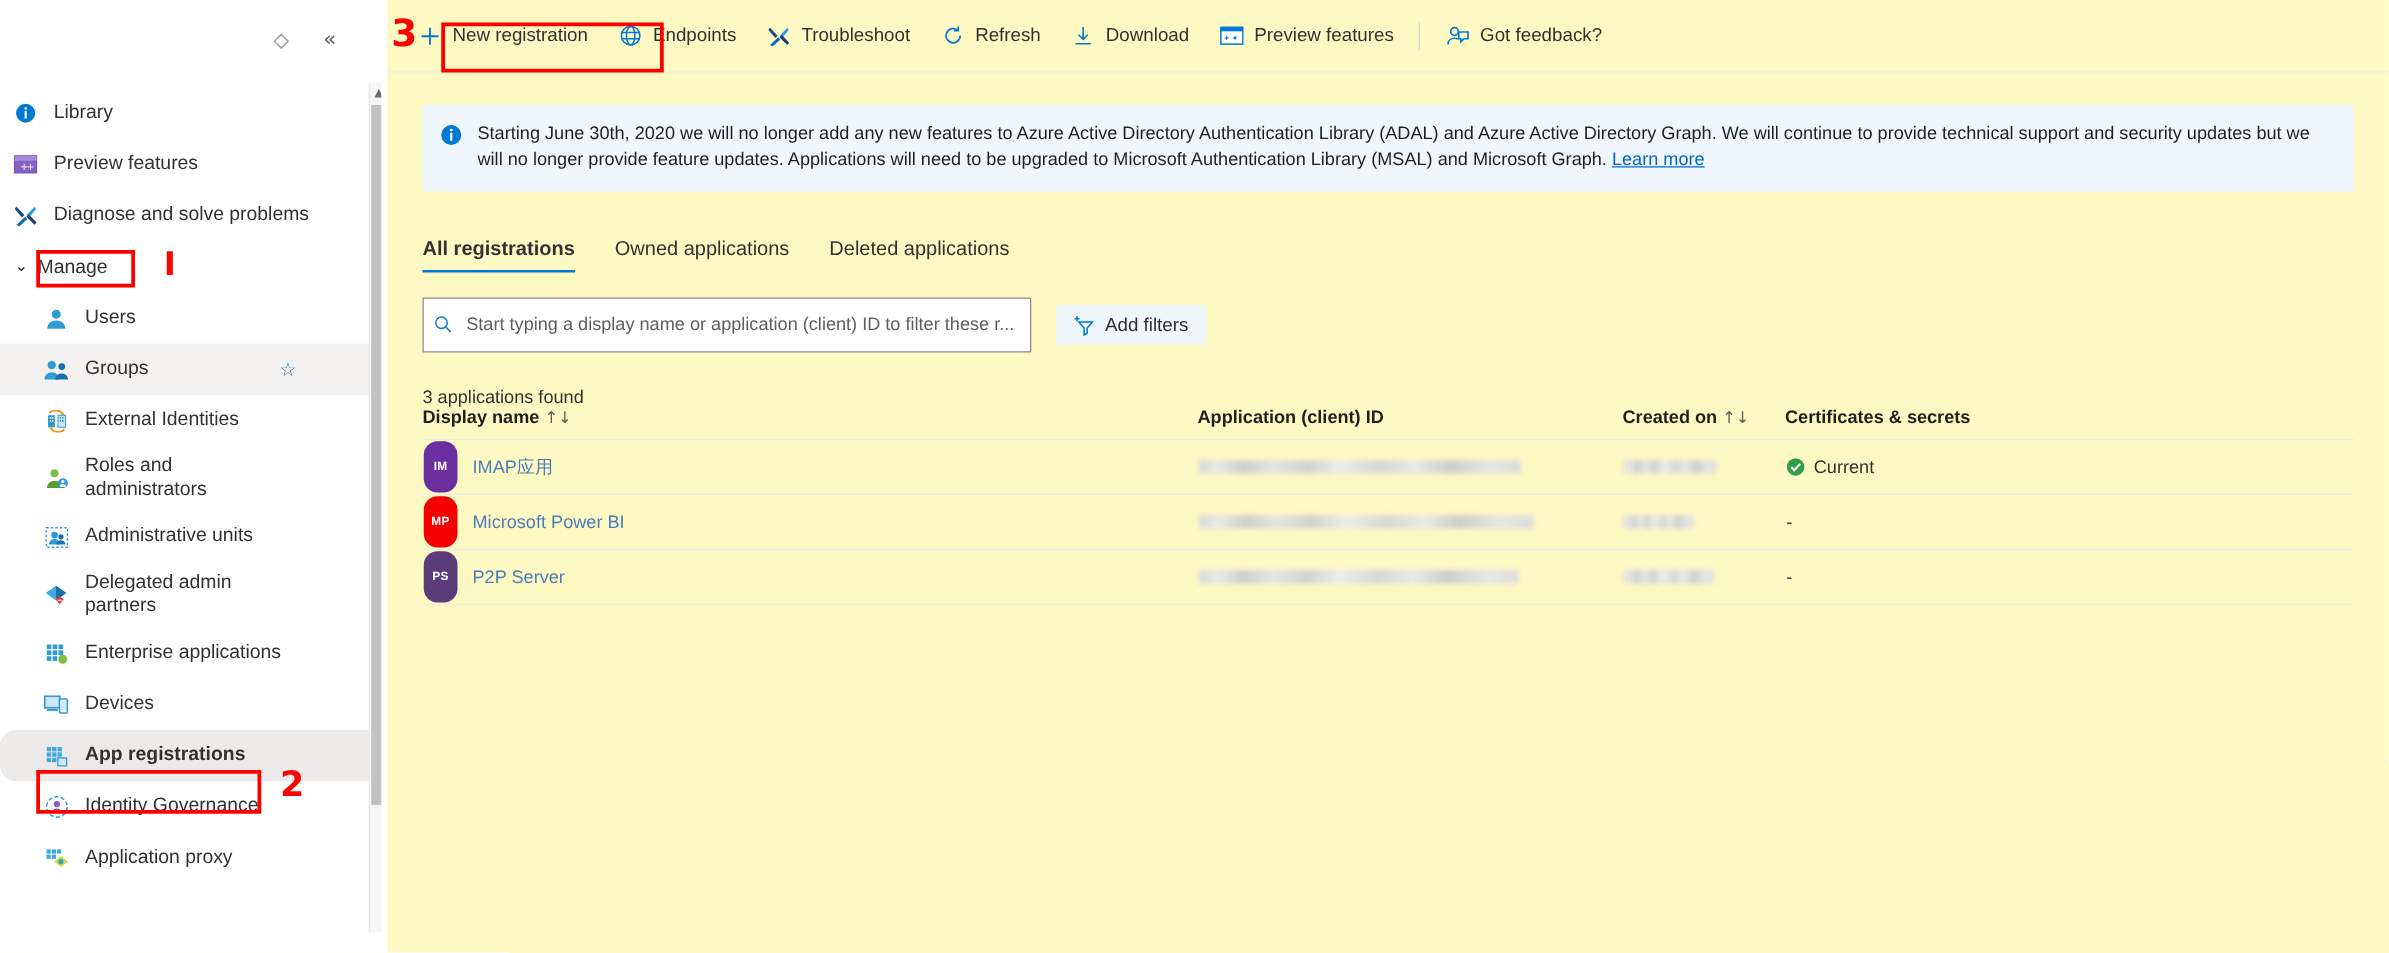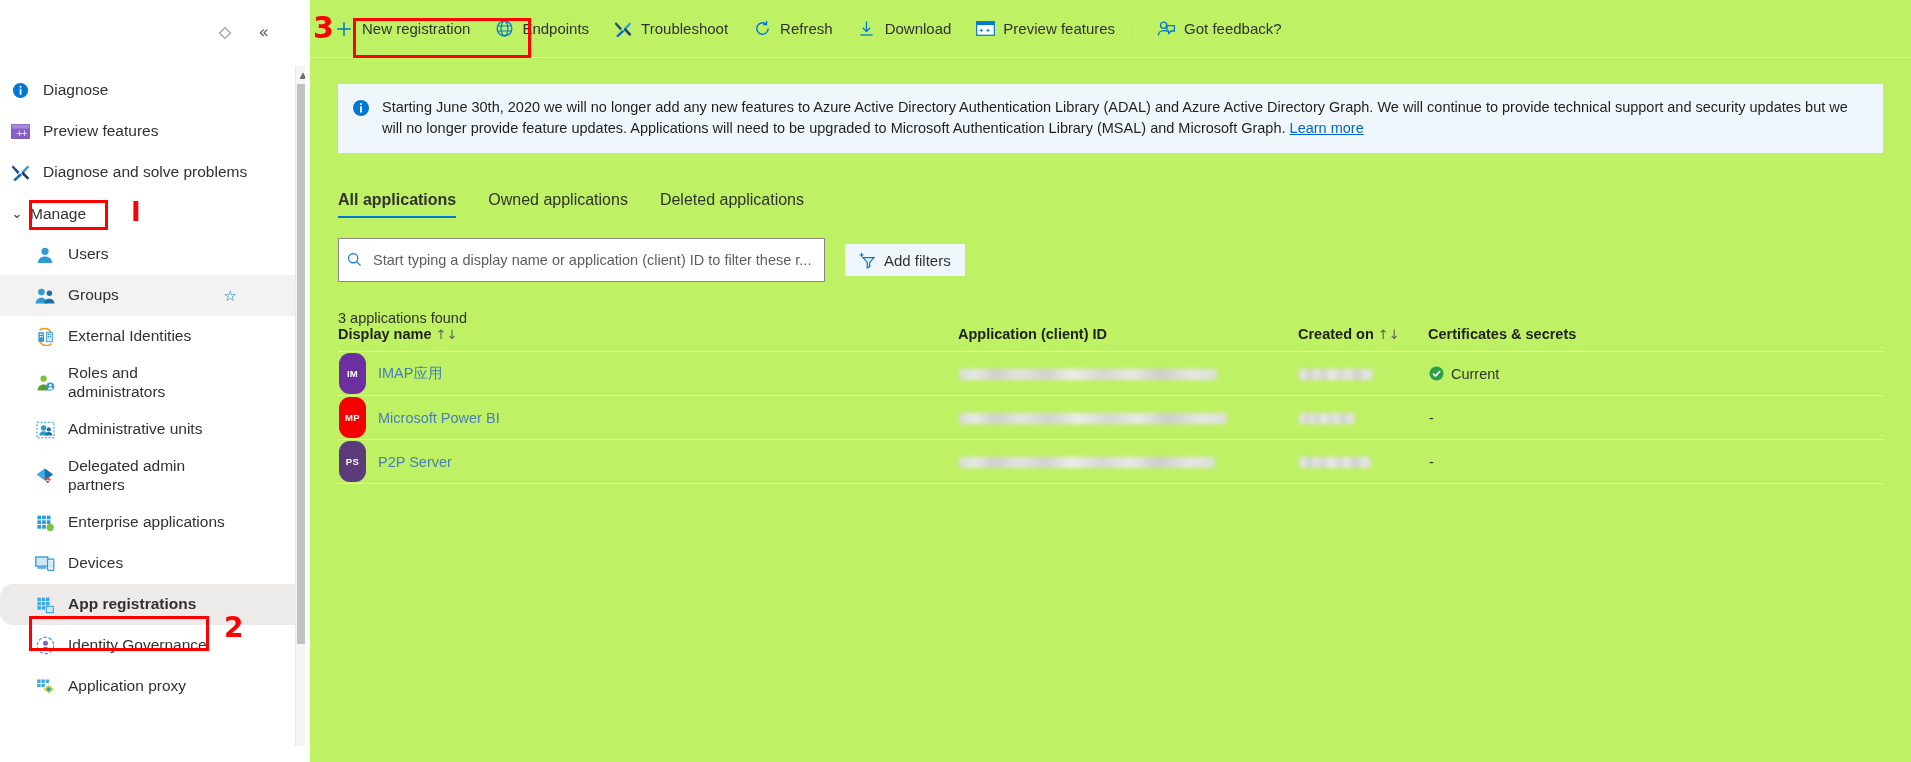--- a/index.html
+++ b/index.html
@@ -97,21 +97,21 @@
   }
   .sidebar-divider {
     position:absolute; left: 309px; top: 0; width: 1px; height: 762px;
     background: #ffffff;
   }
 
   
   .main {
     position: absolute; left: 310px; top: 0;
     width: 1601px; height: 762px;
-    background: #bef264;
+    background: #fef9c3;
   }
   .cmdbar {
     height: 58px;
     display: flex; align-items: center;
     padding-left: 12px;
     border-bottom: 1px solid #edebe9;
   }
   .cmd {
     display: flex; align-items: center;
     height: 34px; padding: 0 12px;
@@ -258,21 +258,21 @@
     <div class="nav-list">
 
       <div class="nav-item">
         <span class="ico">
           <svg width="17" height="17" viewBox="0 0 17 17">
               <circle cx="8.5" cy="8.5" r="7.6" fill="#0078d4"></circle>
               <rect x="7.7" y="6.8" width="1.7" height="6" fill="#fff"></rect>
               <circle cx="8.55" cy="4.8" r="1.05" fill="#fff"></circle>
             </svg>
         </span>
-        <span class="label">Diagnose</span>
+        <span class="label">Library</span>
       </div>
 
       <div class="nav-item">
         <span class="ico">
           <svg width="19" height="15" viewBox="0 0 19 15">
               <rect x="0.6" y="0.6" width="17.8" height="13.8" fill="#8661c5" stroke="#7a52b8" stroke-width="1"></rect>
               <rect x="0.6" y="0.6" width="17.8" height="4" fill="#a78bdb"></rect>
               <text x="5" y="12" font-size="8" fill="#ffffff" font-family="DejaVu Sans">+</text>
               <text x="10" y="12" font-size="8" fill="#ffffff" font-family="DejaVu Sans">+</text>
             </svg>
@@ -549,21 +549,21 @@
             <rect x="8.1" y="7.3" width="1.8" height="6.3" fill="#fff"></rect>
             <circle cx="9" cy="5" r="1.1" fill="#fff"></circle>
           </svg>
       </span>
       <div class="btext">
         <span>Starting June 30th, 2020 we will no longer add any new features to Azure Active Directory Authentication Library (ADAL) and Azure Active Directory Graph. We will continue to provide technical support and security updates but we will no longer provide feature updates. Applications will need to be upgraded to Microsoft Authentication Library (MSAL) and Microsoft Graph. </span><a href="#">Learn more</a>
       </div>
     </div>
 
     <div class="tabs">
-      <div class="tab active">All applications</div>
+      <div class="tab active">All registrations</div>
       <div class="tab">Owned applications</div>
       <div class="tab">Deleted applications</div>
     </div>
 
     <div class="searchrow">
       <div class="searchbox">
         <span class="si">
           <svg width="15" height="15" viewBox="0 0 15 15">
               <circle cx="6.2" cy="6.2" r="4.6" fill="none" stroke="#0078d4" stroke-width="1.2"></circle>
               <path d="M9.6 9.6l4 4" stroke="#0078d4" stroke-width="1.2"></path>

